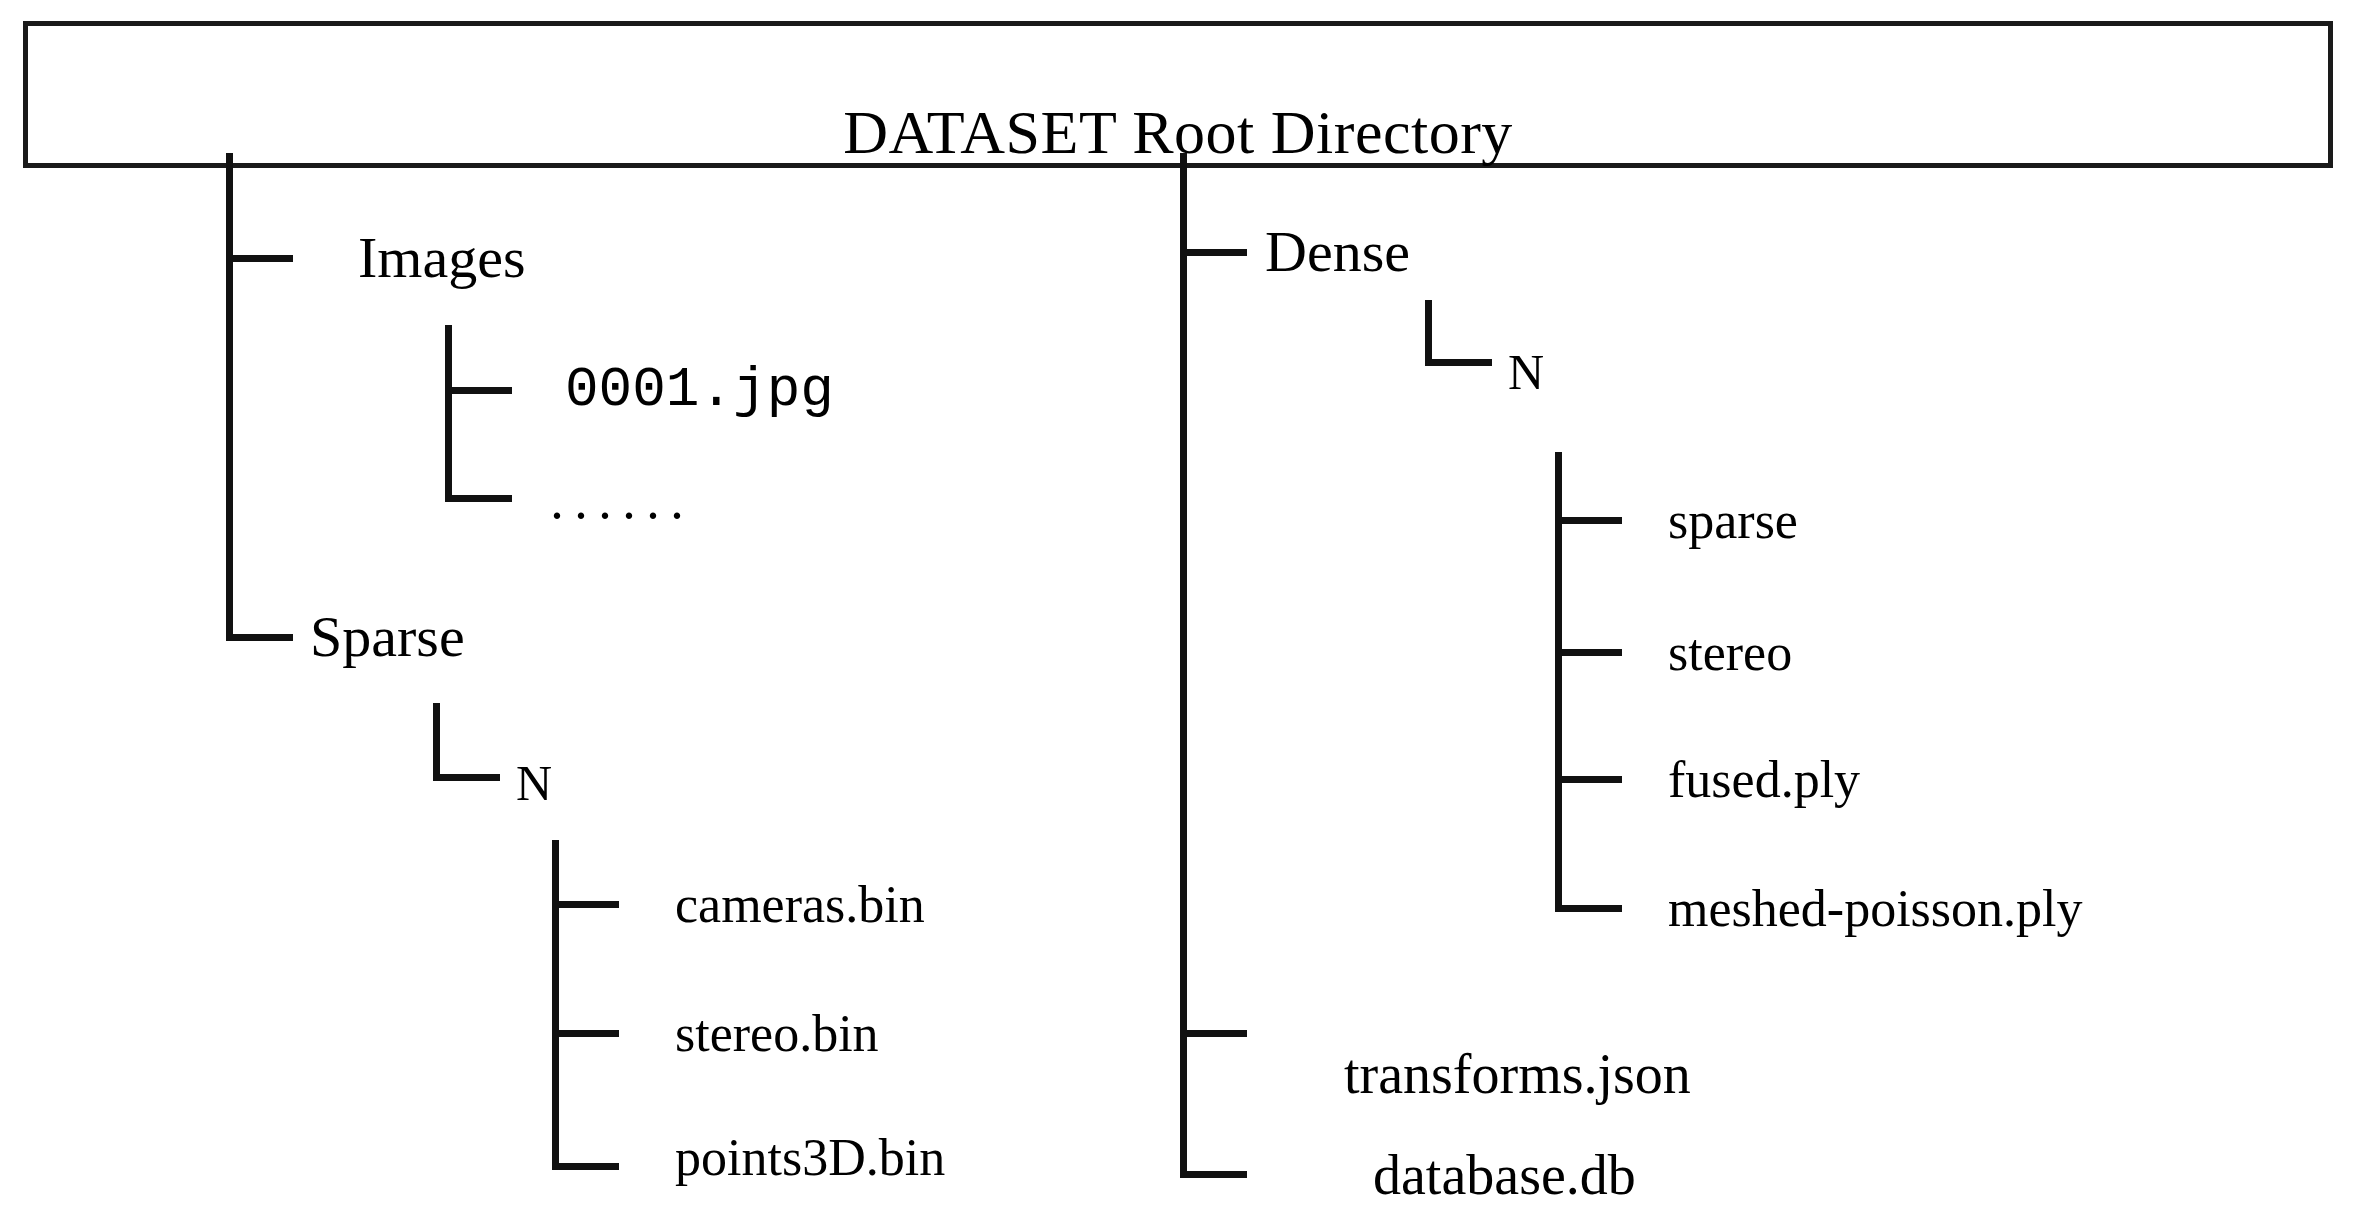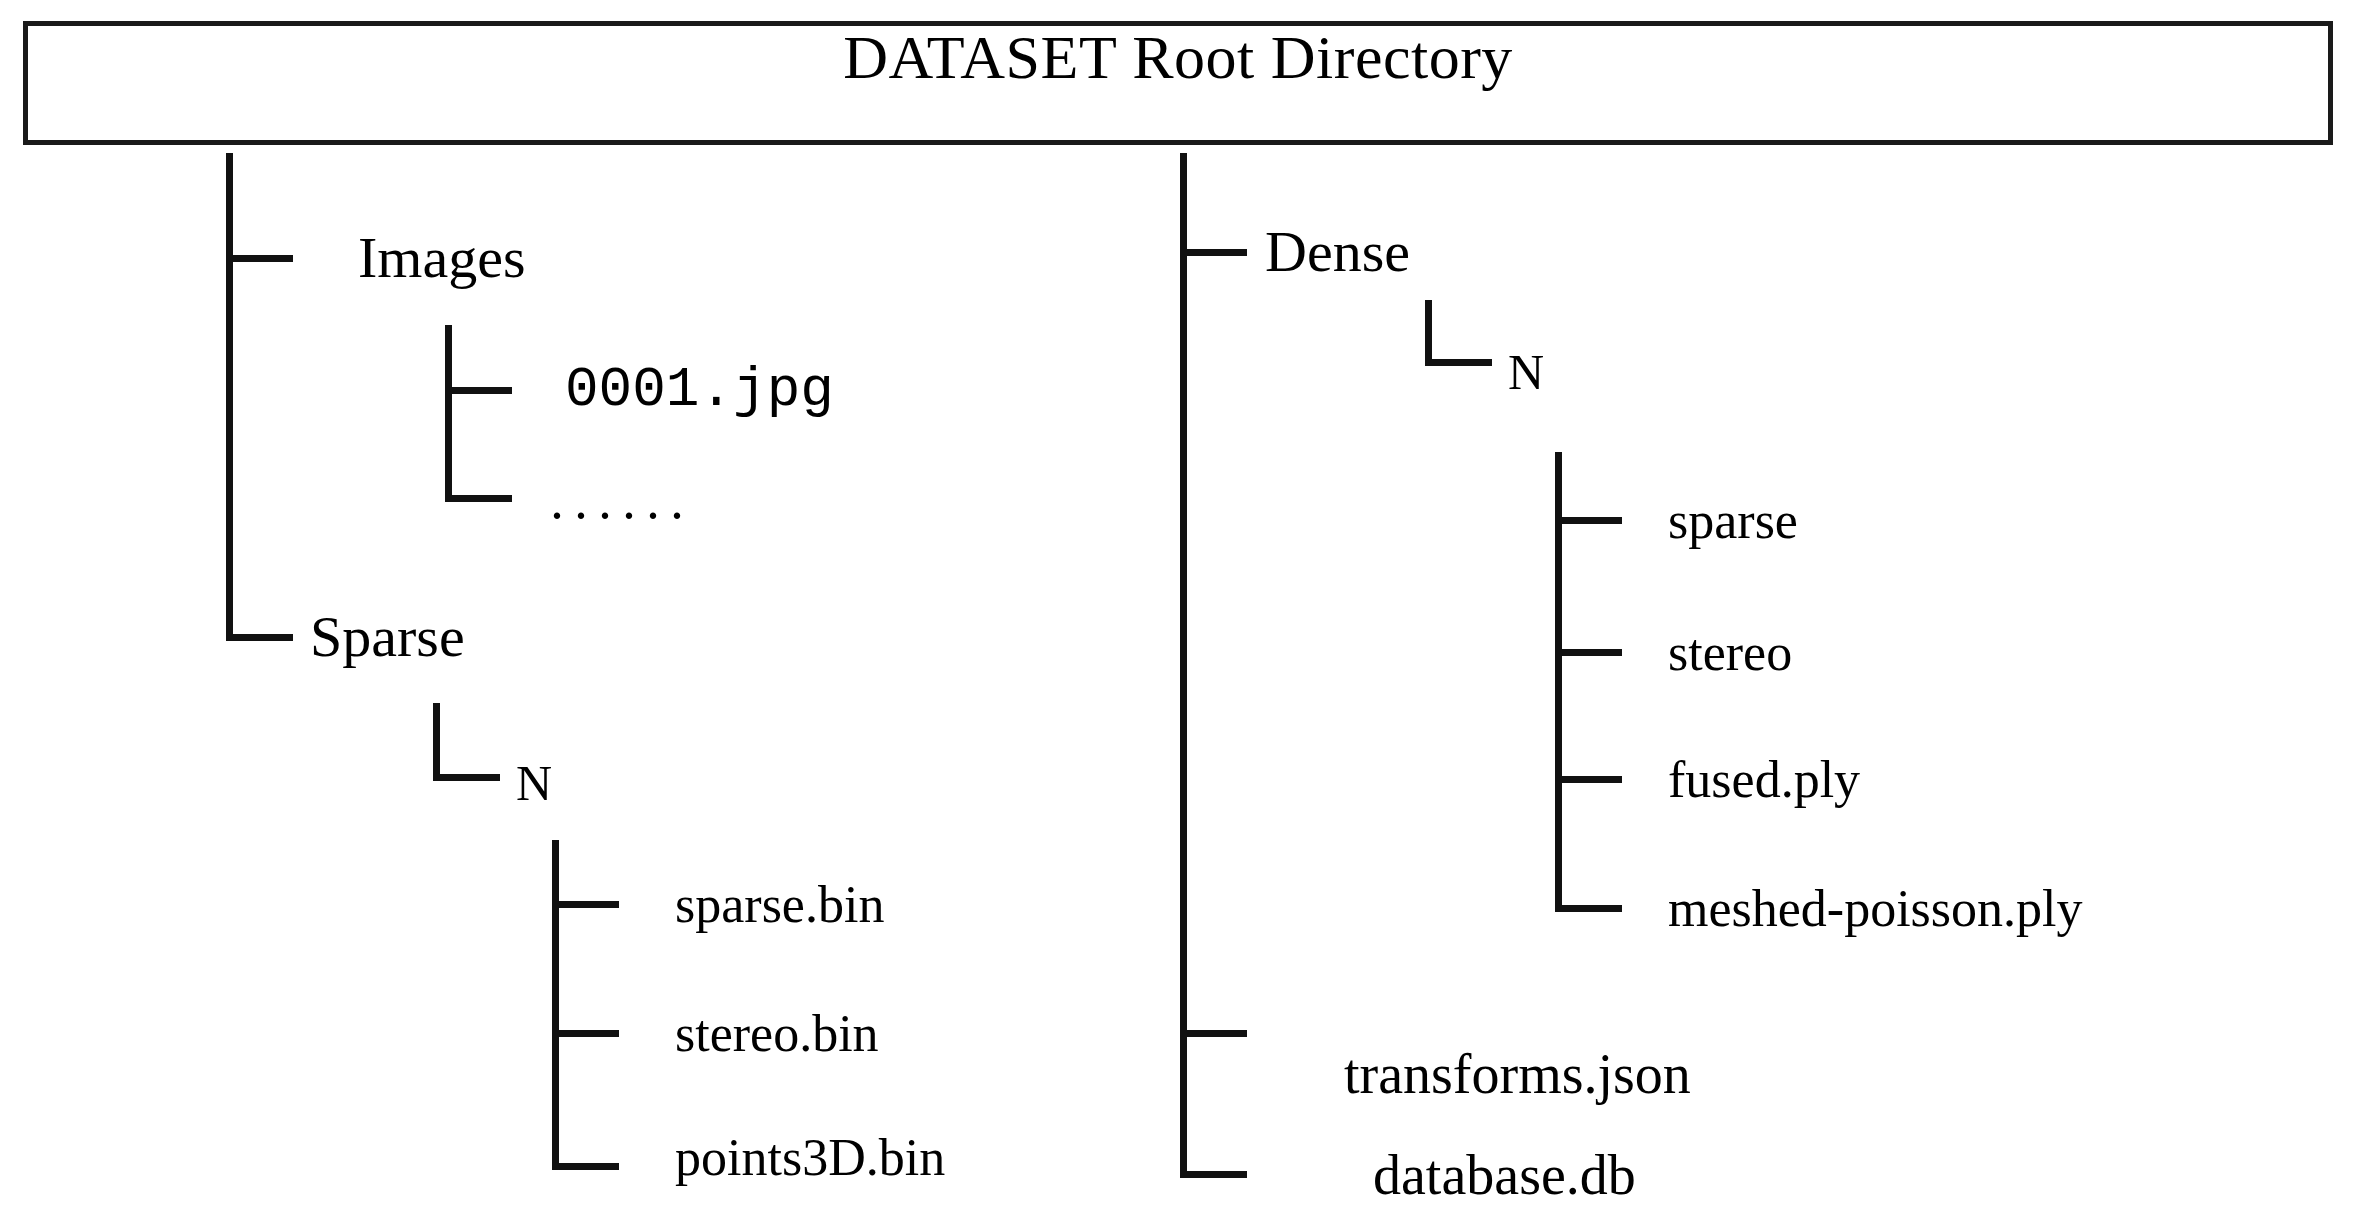--- a/index.html
+++ b/index.html
@@ -16,26 +16,26 @@
     font-family: "Liberation Serif", "DejaVu Serif", serif;
     color: #000000;
   }
 
   
   .root-box {
     position: absolute;
     left: 23px;
     top: 21px;
     width: 2310px;
-    height: 124px;
+    height: 147px;
     border: 5px solid #1a1a1a;
     box-sizing: border-box;
     background: #ffffff;
     display: flex;
-    align-items: flex-start;
+    align-items: flex-end;
     justify-content: center;
   }
   .root-box .root-label {
     font-size: 62px;
     line-height: 1;
     letter-spacing: 0.5px;
     white-space: nowrap;
   }
 
   
@@ -95,21 +95,21 @@
   <div class="hline" style="left:226px; top:634px; width:67px;"></div>
   <div class="node lvl1" style="left:310px; top:637px;">Sparse</div>
 
   <div class="vline" style="left:433px; top:703px; height:78px;"></div>
   <div class="hline" style="left:433px; top:774px; width:67px;"></div>
   <div class="node nlabel" style="left:516px; top:783px;">N</div>
 
   <div class="vline" style="left:552px; top:840px; height:330px;"></div>
 
   <div class="hline" style="left:552px; top:901px; width:67px;"></div>
-  <div class="node lvl3" style="left:675px; top:905px;">sparse.bin</div>
+  <div class="node lvl3" style="left:675px; top:905px;">cameras.bin</div>
 
   <div class="hline" style="left:552px; top:1030px; width:67px;"></div>
   <div class="node lvl3" style="left:675px; top:1034px;">stereo.bin</div>
 
   <div class="hline" style="left:552px; top:1163px; width:67px;"></div>
   <div class="node lvl3" style="left:675px; top:1158px;">points3D.bin</div>
 
   <div class="vline" style="left:1180px; top:153px; height:1025px;"></div>
 
   <div class="hline" style="left:1180px; top:249px; width:67px;"></div>

